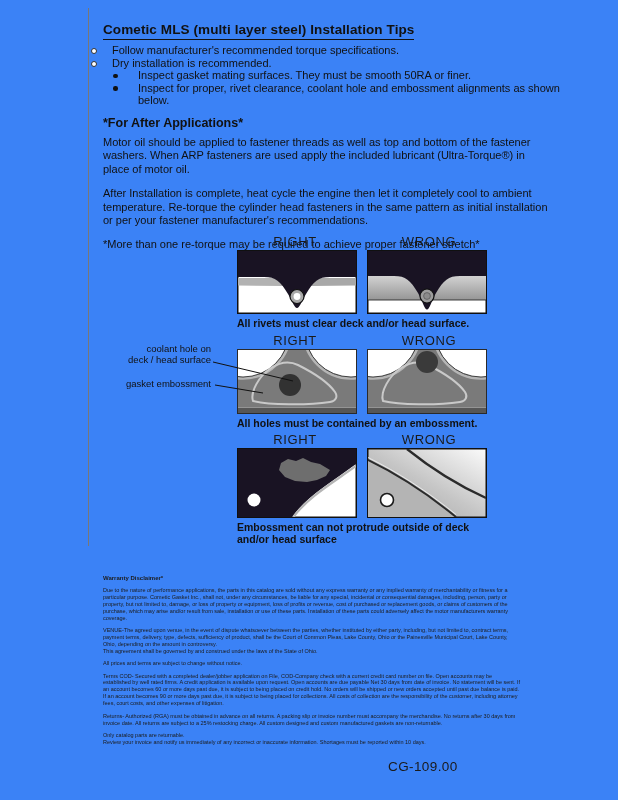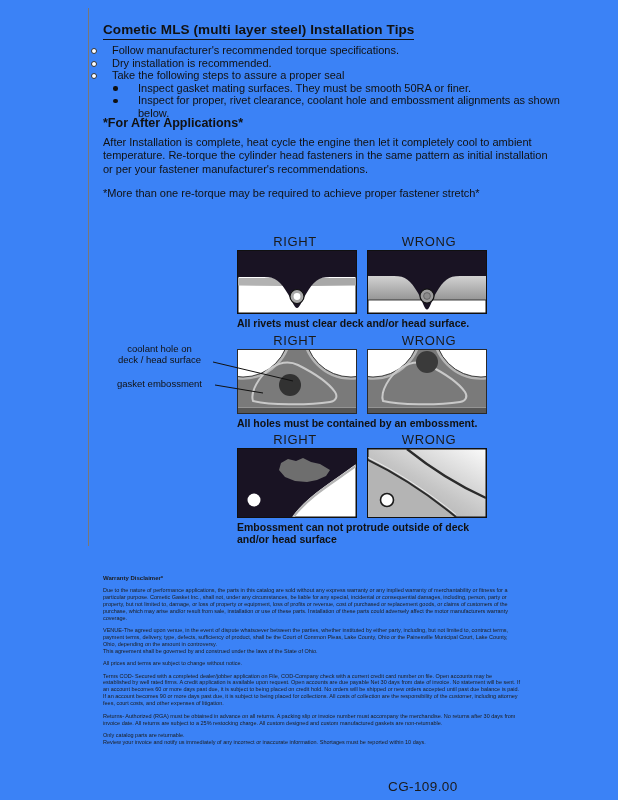--- a/index.html
+++ b/index.html
@@ -24,51 +24,51 @@
 
   .drow{position:absolute;width:250px;}
   .row1{left:237px;top:234px;}
   .row2{left:237px;top:333px;}
   .row3{left:237px;top:432px;}
   .dlabels{display:flex;gap:18px;margin-bottom:1px;}
   .dlabels span{display:block;width:120px;text-align:center;font-size:13px;letter-spacing:0.6px;color:#1a1a1a;}
   .dboxes{display:flex;gap:10px;}
   .dcaption{margin-top:4px;font-size:10.5px;font-weight:bold;line-height:11.5px;}
 
-  .annot{position:absolute;width:103px;text-align:center;font-size:9.5px;line-height:10.5px;color:#111;}
+  .annot{position:absolute;width:103px;text-align:right;font-size:9.5px;line-height:10.5px;color:#111;}
   .a1{left:108px;top:344px;}
   .a2{left:108px;top:379px;}
   .leader{position:absolute;left:105px;top:340px;pointer-events:none;}
 
   .legal{position:absolute;left:103px;top:575px;width:417px;color:#1c1c1c;}
   .legal h2{margin:0 0 6px 0;font-size:6px;font-weight:bold;}
   .legal p{margin:0 0 5.5px 0;font-size:5.5px;line-height:6.9px;}
   .legal p.no-gap{margin-bottom:0;}
 
-  .pagecode{position:absolute;left:388px;top:779px;font-size:13.5px;letter-spacing:0.4px;color:#1a1a1a;}
+  .pagecode{position:absolute;left:388px;top:759px;font-size:13.5px;letter-spacing:0.4px;color:#1a1a1a;}
   svg{display:block;}
 </style>
 </head>
 <body>
 
 <div class="page">
   <div class="vrule"></div>
 
   <h1 class="title">Cometic MLS (multi layer steel) Installation Tips</h1>
 
   <div class="bullets">
     <div class="b l1"><span class="dot"></span><span>Follow manufacturer's recommended torque specifications.</span></div>
     <div class="b l1"><span class="dot"></span><span>Dry installation is recommended.</span></div>
-    <div class="b l1"><span class="dot"></span><span>Take the following steps to assure a proper seal</span></div>
     <div class="b l2"><span class="dot"></span><span>Inspect gasket mating surfaces.  They must be smooth 50RA or finer.</span></div>
     <div class="b l2"><span class="dot"></span><span>Inspect for proper, rivet clearance, coolant hole and embossment alignments as shown below.</span></div>
   </div>
 
   <div class="diesel">
     <div class="dheading">*For After Applications*</div>
+    <p>Motor oil should be applied to fastener threads as well as top and bottom of the fastener washers. When ARP fasteners are used apply the included lubricant (Ultra-Torque®) in place of motor oil.</p>
     <p>After Installation is complete, heat cycle the engine then let it completely cool to ambient temperature. Re-torque the cylinder head fasteners in the same pattern as initial installation or per your fastener manufacturer's recommendations.</p>
     <p>*More than one re-torque may be required to achieve proper fastener stretch*</p>
   </div>
 
   <div class="drow row1">
     <div class="dlabels">
       <span>RIGHT</span>
       <span>WRONG</span>
     </div>
     <div class="dboxes">

